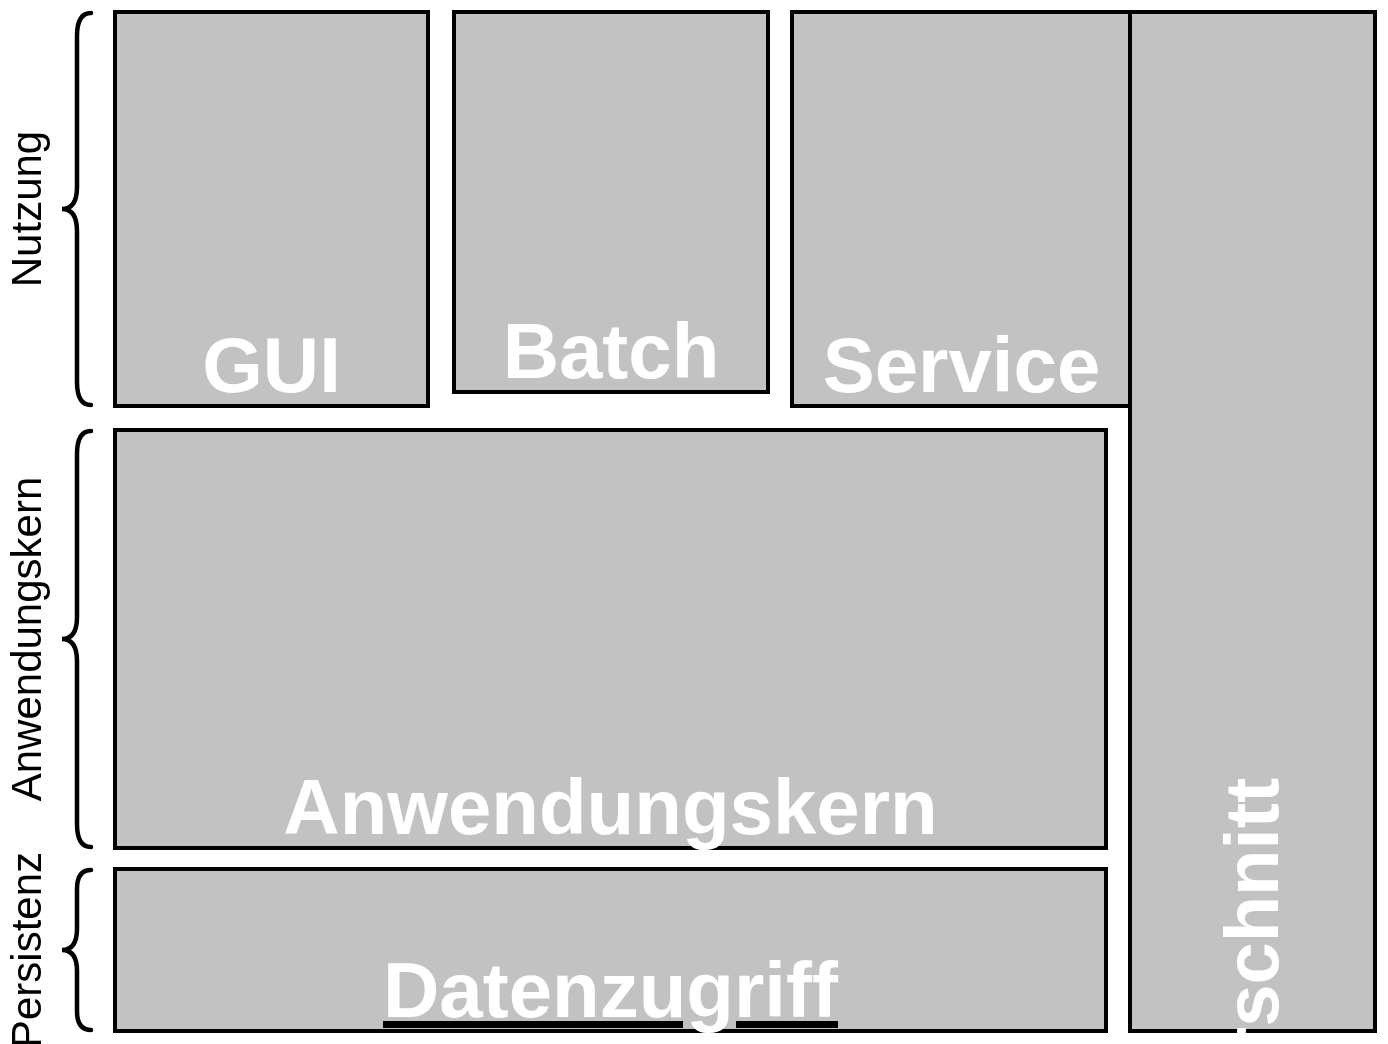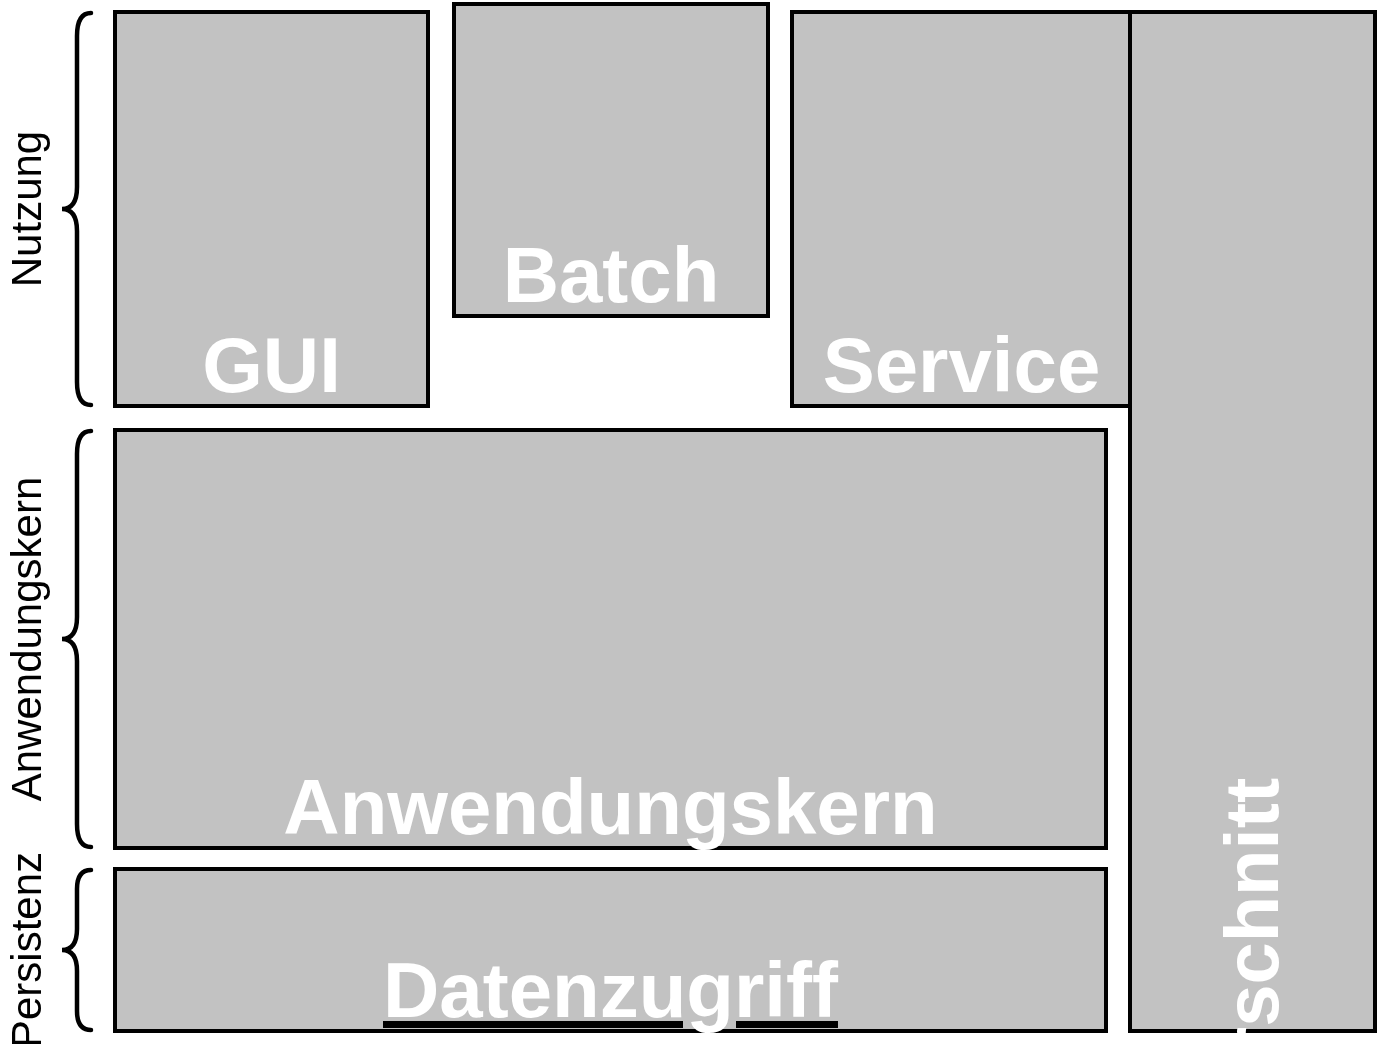--- a/index.html
+++ b/index.html
@@ -48,21 +48,21 @@
     overflow: visible;
   }
   .brace path {
     fill: none;
     stroke: var(--side_label, #000000);
     stroke-width: 4.5;
     stroke-linecap: round;
   }
   
   #box-gui          { left: 113px; top: 10px;  width: 317px; height: 398px; }
-  #box-batch        { left: 452px; top: 2px;  width: 318px; height: 316px; }
+  #box-batch        { left: 452px; top: 10px;  width: 318px; height: 384px; }
   #box-service      { left: 790px; top: 10px;  width: 343px; height: 398px; }
   #box-anwendungskern { left: 113px; top: 428px; width: 995px; height: 422px; }
   #box-datenzugriff { left: 113px; top: 867px; width: 995px; height: 166px; text-decoration: underline; }
   #box-querschnitt  { left: 1128px; top: 10px; width: 249px; height: 1023px; }
 
   #brace-nutzung        { left: 58px; top: 10px;  width: 38px; height: 398px; }
   #brace-anwendungskern { left: 58px; top: 428px; width: 38px; height: 422px; }
   #brace-persistenz     { left: 58px; top: 867px; width: 38px; height: 166px; }
 
   #label-nutzung        { left: 27px; top: 209px; }

